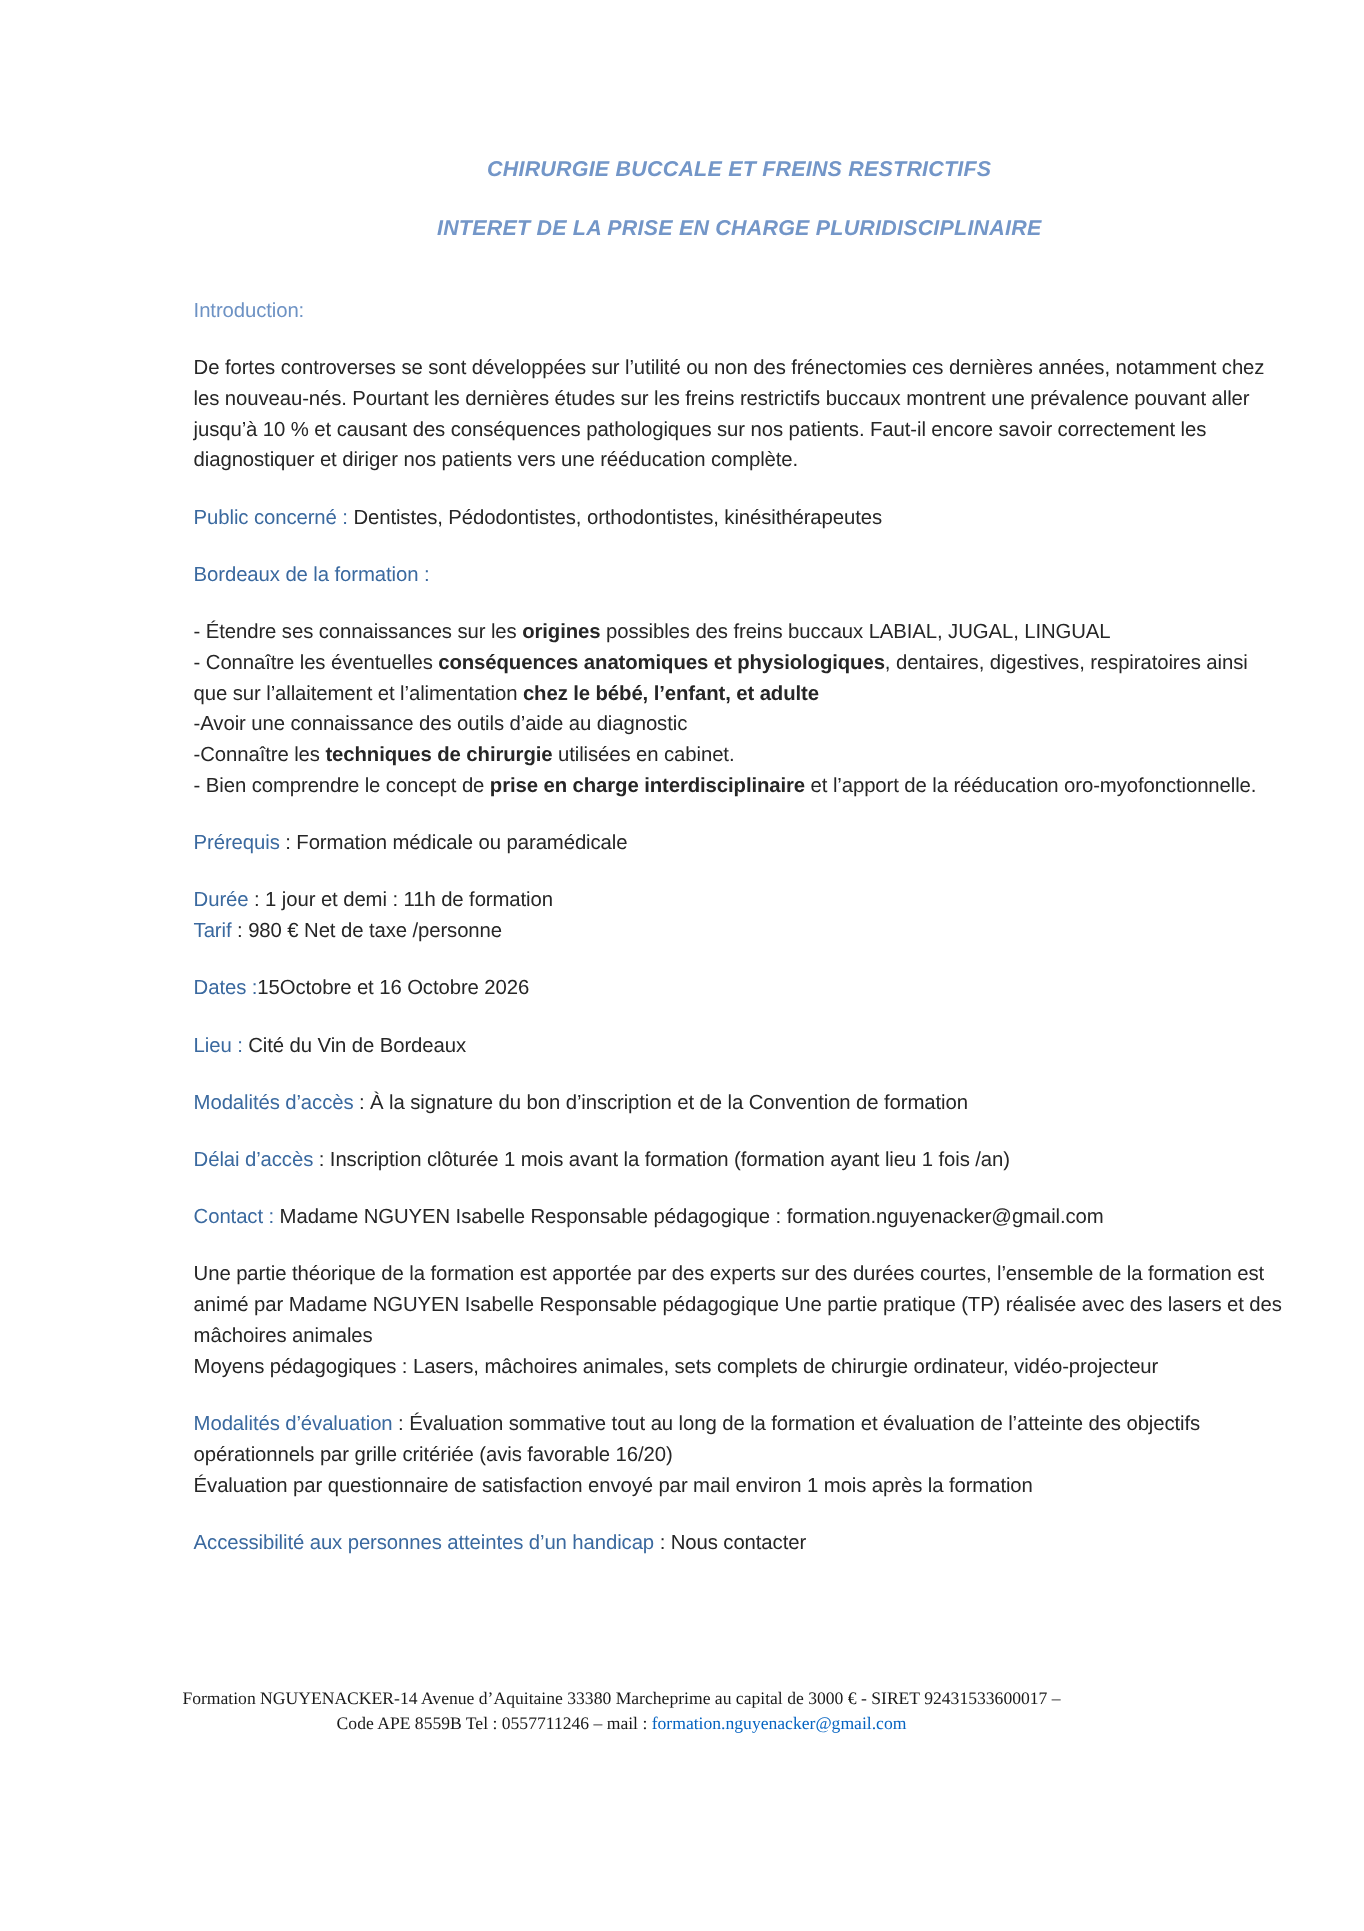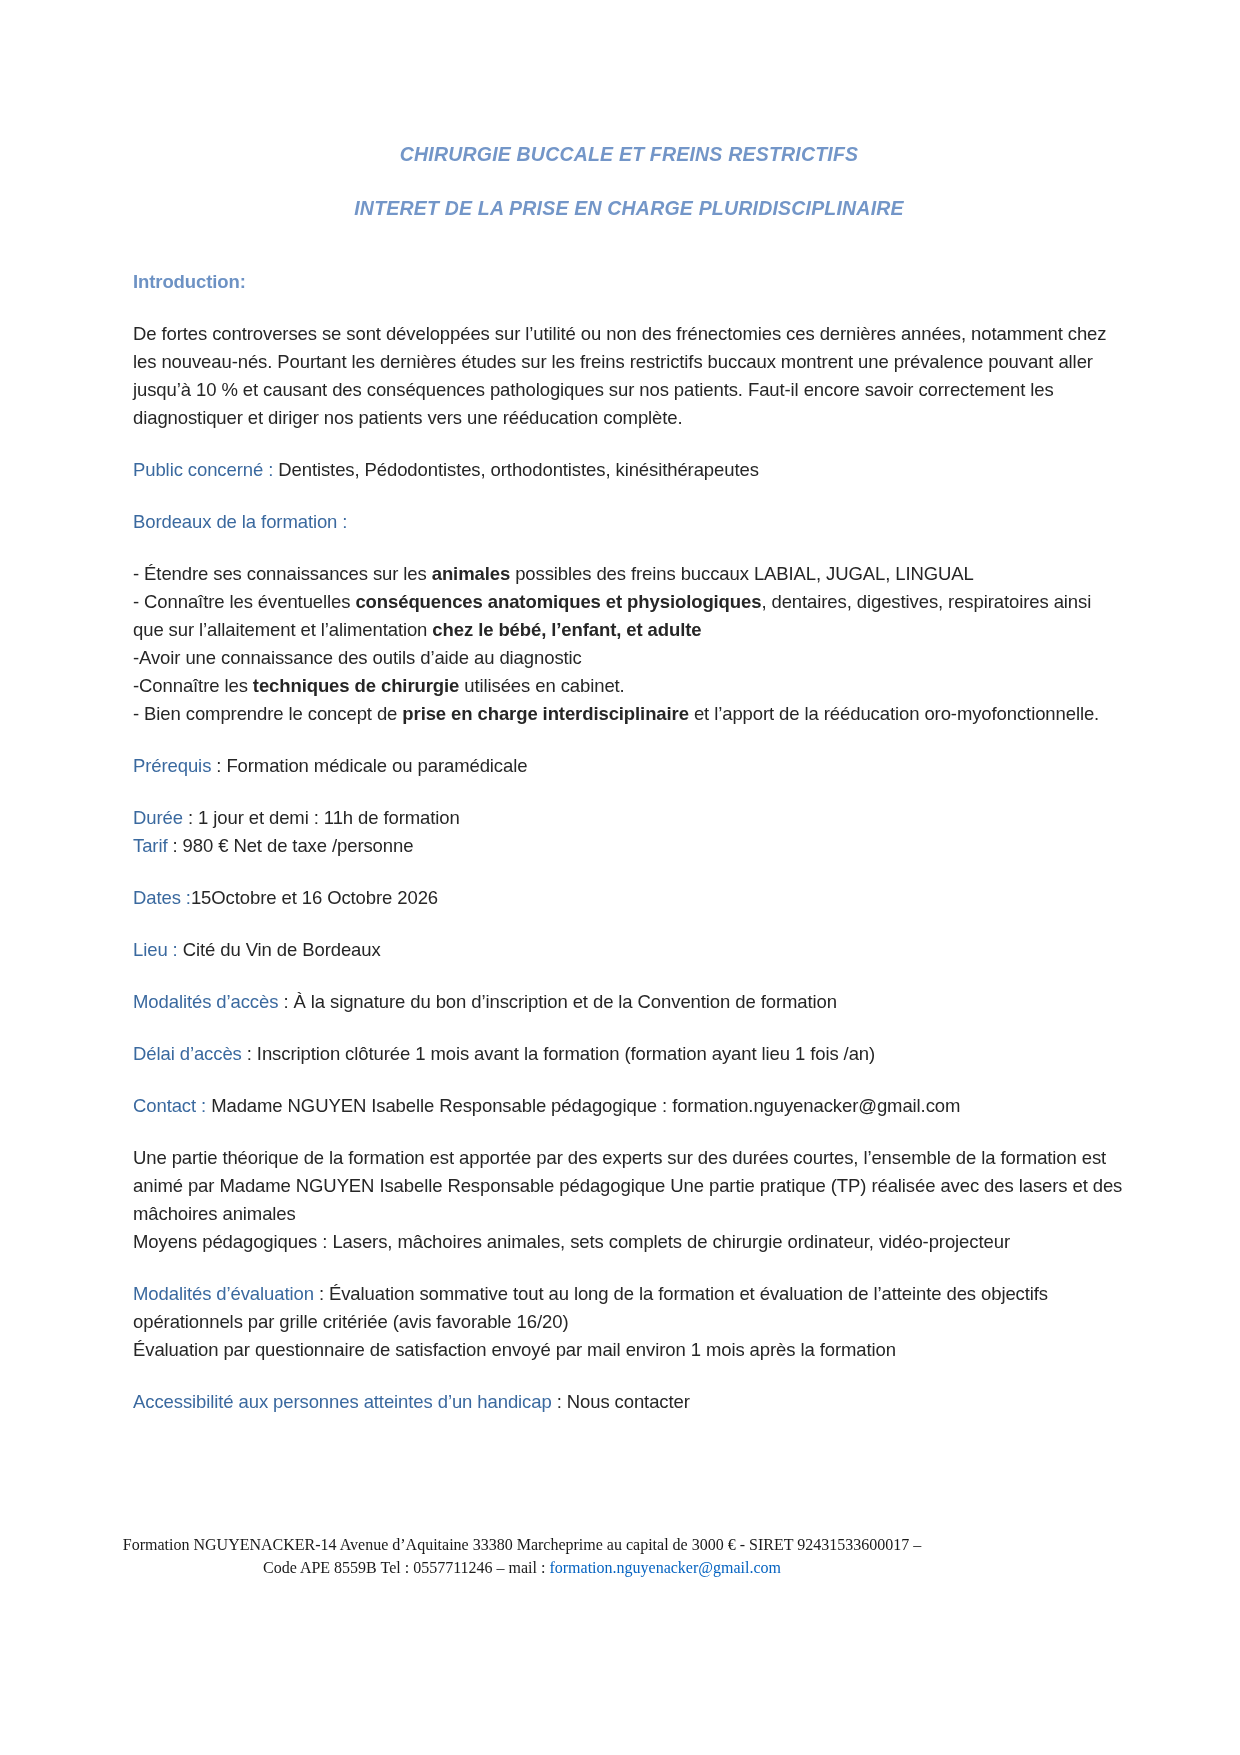--- a/index.html
+++ b/index.html
@@ -1,32 +1,32 @@
 <!DOCTYPE html>
 <html lang="fr" style="--title-blue: #7396C8; --head-dark: #3A699F; --head-light: #6D92C4; --link-blue: #0563C1;"><head>
 <meta charset="utf-8">
 <style>
   html,body{margin:0;padding:0;}
   body{
     width:1240px;height:1755px;position:relative;background:#ffffff;
     font-family:"Liberation Sans",sans-serif;color:#262626;
     -webkit-font-smoothing:antialiased;
   }
-  .page{position:absolute;inset:0;background:#ffffff;overflow:hidden;}
+  .page{position:absolute;inset:0;background:#ffffff;overflow:hidden;margin-left:43px;}
   .content{position:absolute;left:133px;top:140px;width:992px;}
   .title{
     text-align:center;font-weight:bold;font-style:italic;
     color:var(--title-blue,#7396C8);font-size:19.5px;line-height:28px;letter-spacing:.2px;
   }
   .title + .title{margin-top:26px;}
   .block{margin-top:24px;}
   .block.intro-gap{margin-top:46px;}
   .tline{font-size:18.5px;line-height:28px;letter-spacing:-0.1px;}
   .lbl{color:var(--head-dark,#3A699F);font-weight:normal;}
-  .hl{color:var(--head-light,#6D92C4);font-weight:bold;}
+  .hl{color:var(--head-light,#6D92C4);font-weight:normal;}
   .b{font-weight:bold;}
   .footer{
     position:absolute;left:0;top:1533px;width:1044px;text-align:center;
     font-family:"Liberation Serif",serif;font-size:16px;line-height:23px;color:#1a1a1a;
   }
   .footer .link{color:var(--link-blue,#0563C1);cursor:pointer;}
 </style>
 </head>
 <body style="color: rgb(38, 38, 38);">
 
@@ -41,21 +41,21 @@
         <div class="block">
           <div class="tline"><span>De fortes controverses se sont développées sur l’utilité ou non des frénectomies ces dernières années, notamment chez les nouveau-nés. Pourtant les dernières études sur les freins restrictifs buccaux montrent une prévalence pouvant aller jusqu’à 10 % et causant des conséquences pathologiques sur nos patients. Faut-il encore savoir correctement les diagnostiquer et diriger nos patients vers une rééducation complète.</span></div>
         </div>
         <div class="block">
           <div class="tline"><span class="lbl">Public concerné :</span><span> Dentistes, Pédodontistes, orthodontistes, kinésithérapeutes</span></div>
         </div>
         <div class="block">
           <div class="tline"><span class="lbl">Bordeaux de la formation :</span></div>
         </div>
         <div class="block">
-          <div class="tline"><span>- Étendre ses connaissances sur les </span><span class="b">animales</span><span> possibles des freins buccaux LABIAL, JUGAL, LINGUAL</span></div>
+          <div class="tline"><span>- Étendre ses connaissances sur les </span><span class="b">origines</span><span> possibles des freins buccaux LABIAL, JUGAL, LINGUAL</span></div>
           <div class="tline"><span>- Connaître les éventuelles </span><span class="b">conséquences anatomiques et physiologiques</span><span>, dentaires, digestives, respiratoires ainsi que sur l’allaitement et l’alimentation </span><span class="b">chez le bébé, l’enfant, et adulte</span></div>
           <div class="tline"><span>-Avoir une connaissance des outils d’aide au diagnostic</span></div>
           <div class="tline"><span>-Connaître les </span><span class="b">techniques de chirurgie</span><span> utilisées en cabinet.</span></div>
           <div class="tline"><span>- Bien comprendre le concept de </span><span class="b">prise en charge interdisciplinaire</span><span> et l’apport de la rééducation oro-myofonctionnelle.</span></div>
         </div>
         <div class="block">
           <div class="tline"><span class="lbl">Prérequis</span><span> : Formation médicale ou paramédicale</span></div>
         </div>
         <div class="block">
           <div class="tline"><span class="lbl">Durée</span><span> : 1 jour et demi : 11h de formation</span></div>

